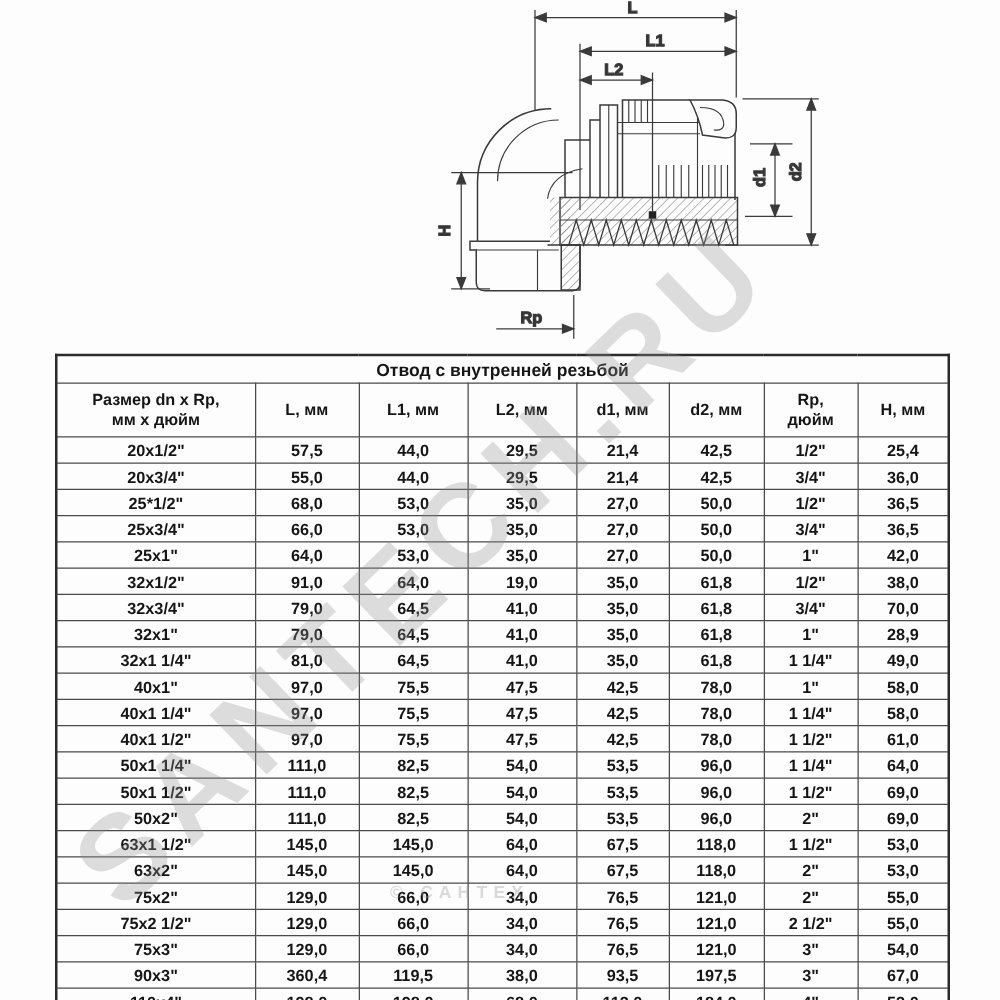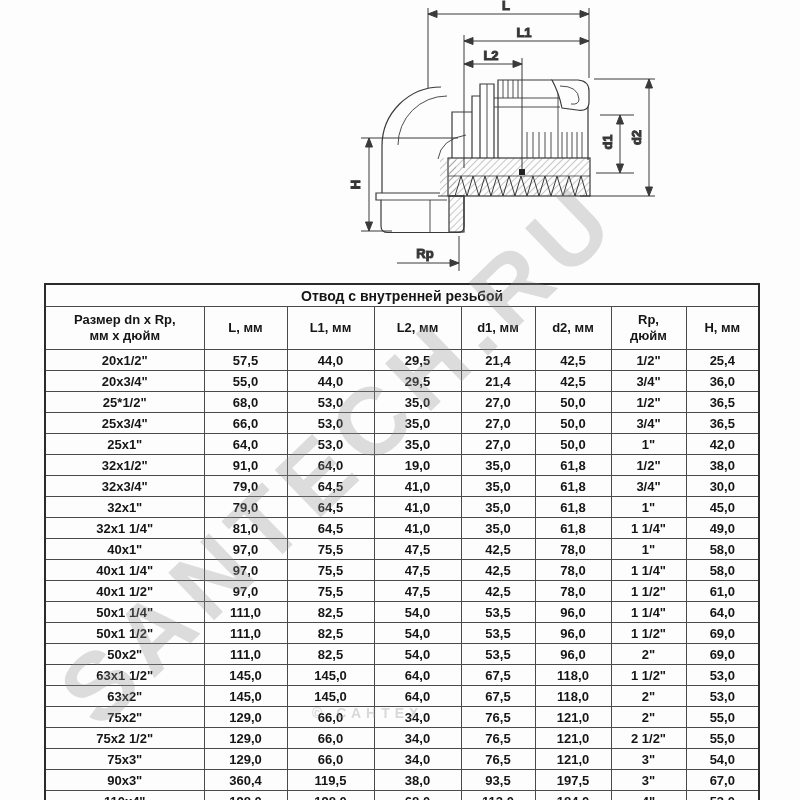--- a/index.html
+++ b/index.html
@@ -272,31 +272,31 @@
             <td>38,0</td>
           </tr>
           <tr class="data-row">
             <td>32x3/4"</td>
             <td>79,0</td>
             <td>64,5</td>
             <td>41,0</td>
             <td>35,0</td>
             <td>61,8</td>
             <td>3/4"</td>
-            <td>30,0</td>
+            <td>70,0</td>
           </tr>
           <tr class="data-row">
             <td>32x1"</td>
             <td>79,0</td>
             <td>64,5</td>
             <td>41,0</td>
             <td>35,0</td>
             <td>61,8</td>
             <td>1"</td>
-            <td>45,0</td>
+            <td>28,9</td>
           </tr>
           <tr class="data-row">
             <td>32x1 1/4"</td>
             <td>81,0</td>
             <td>64,5</td>
             <td>41,0</td>
             <td>35,0</td>
             <td>61,8</td>
             <td>1 1/4"</td>
             <td>49,0</td>

